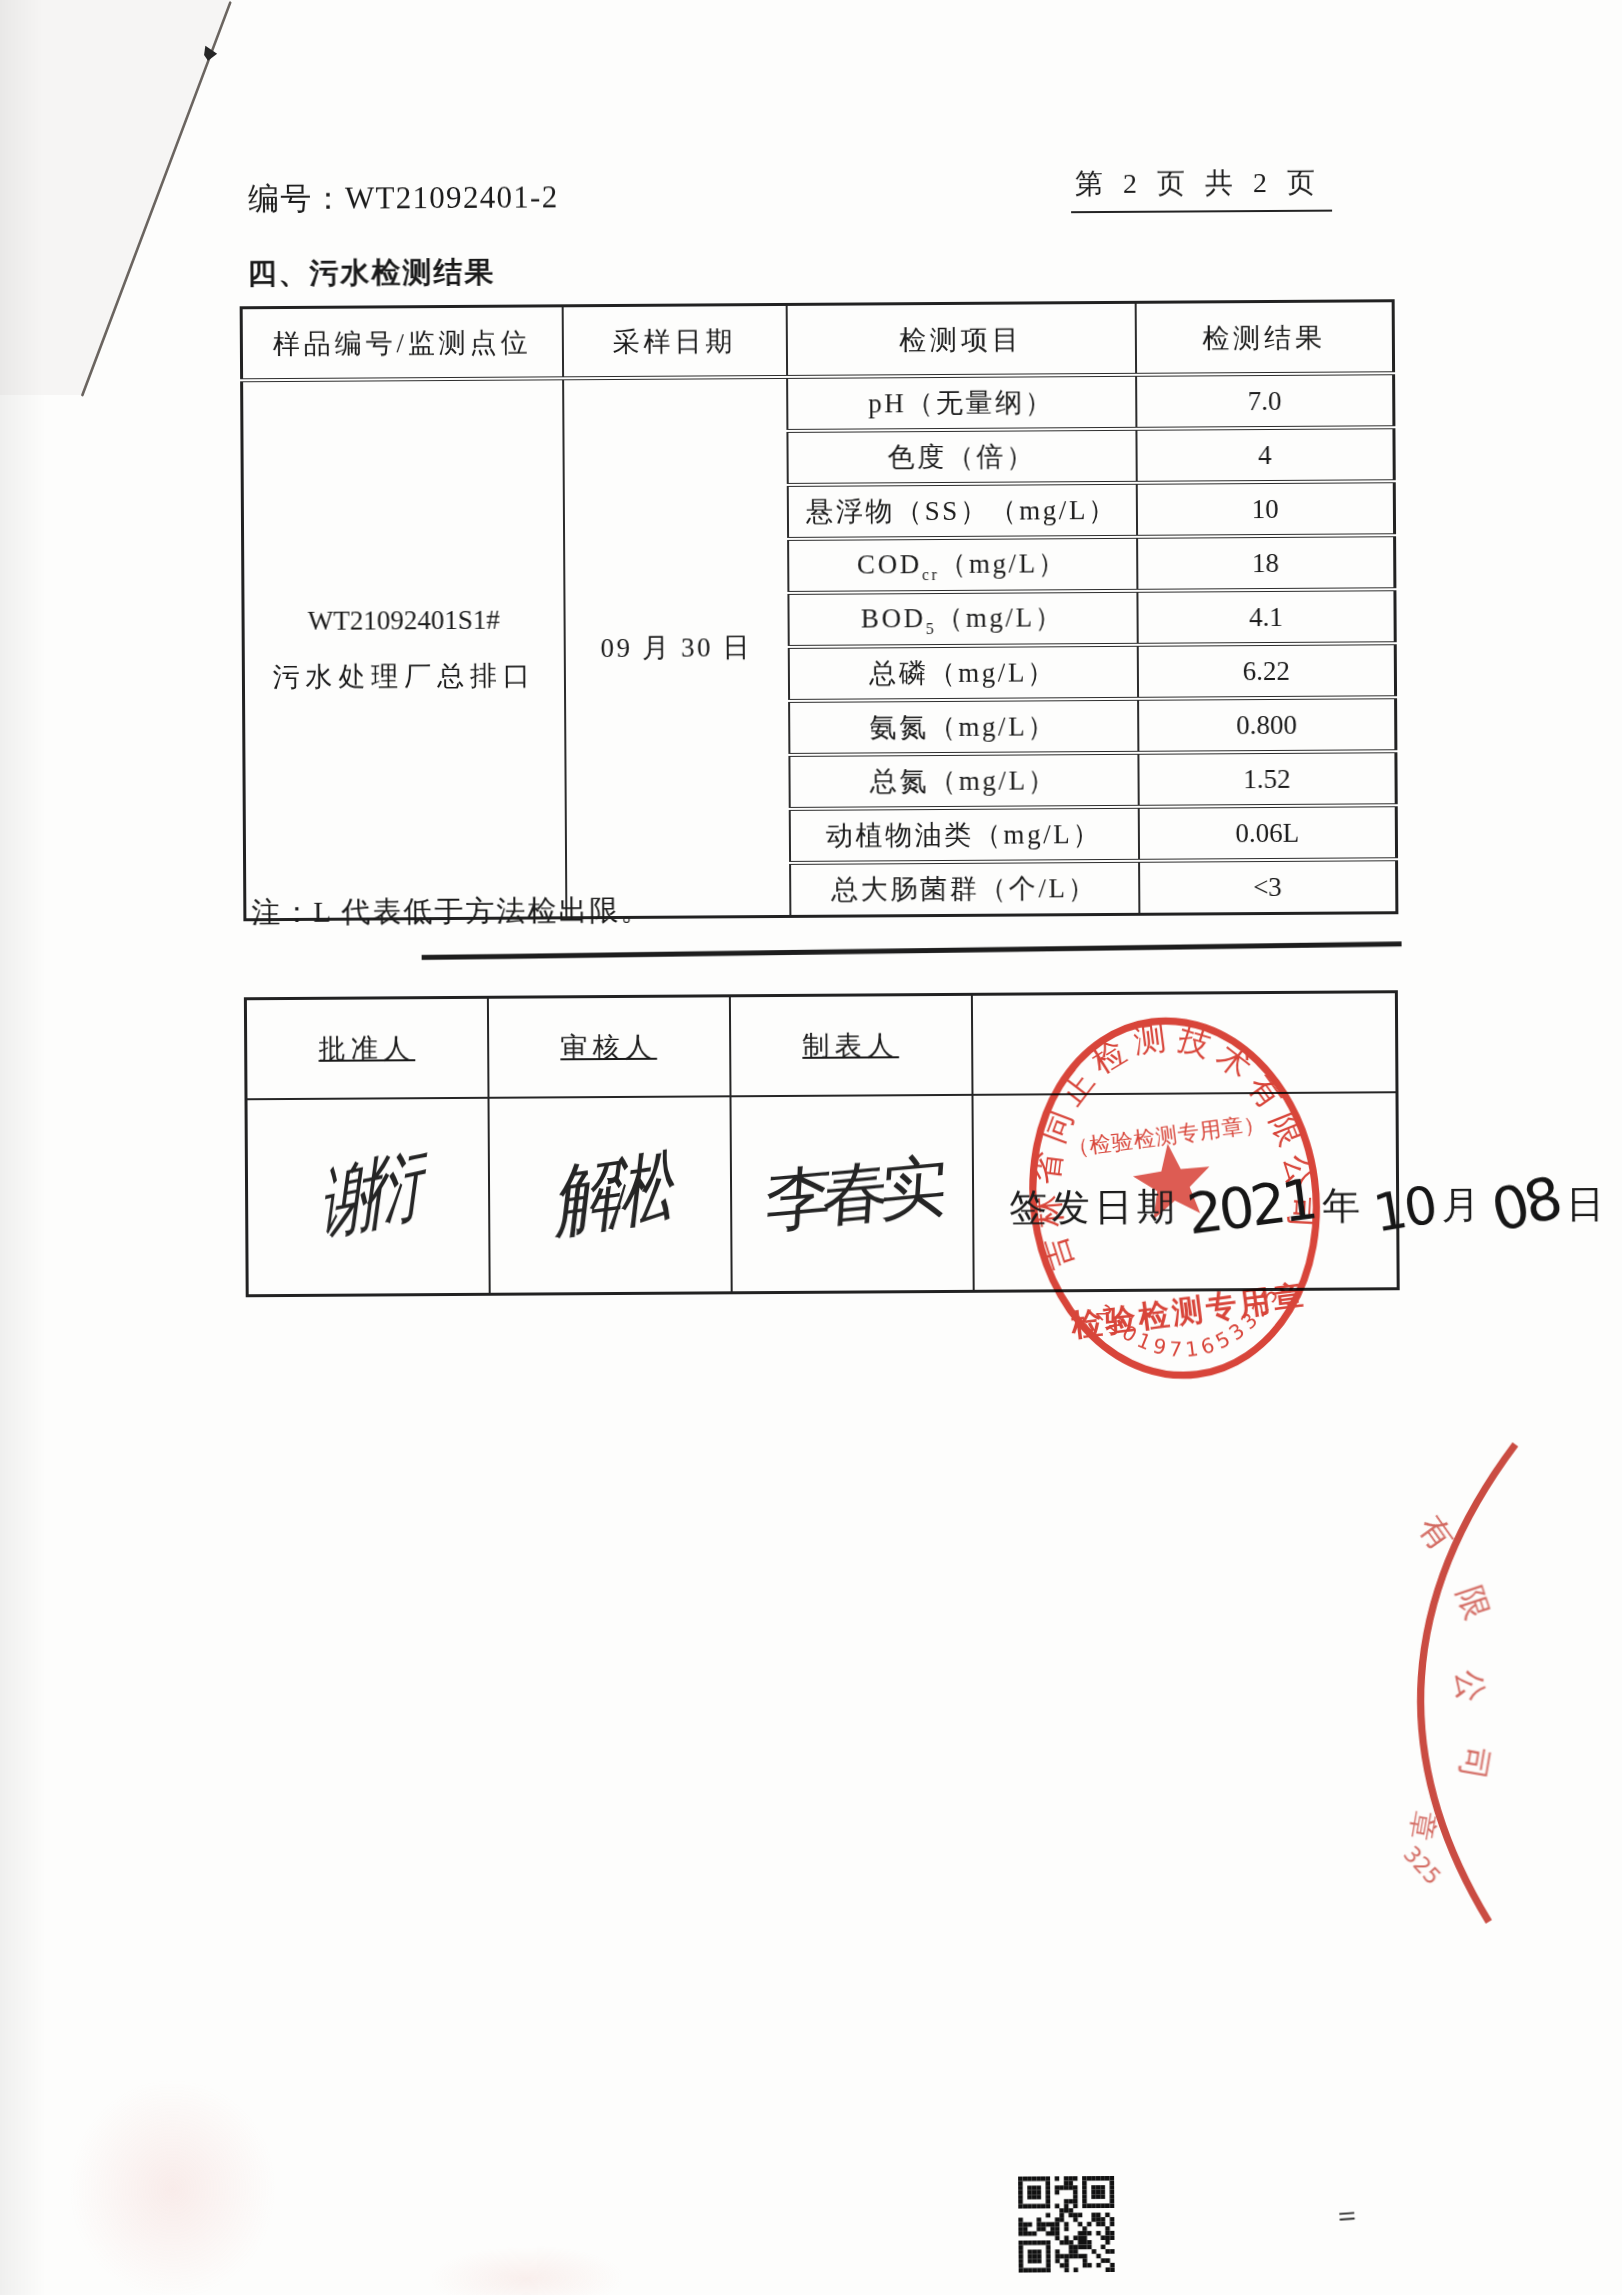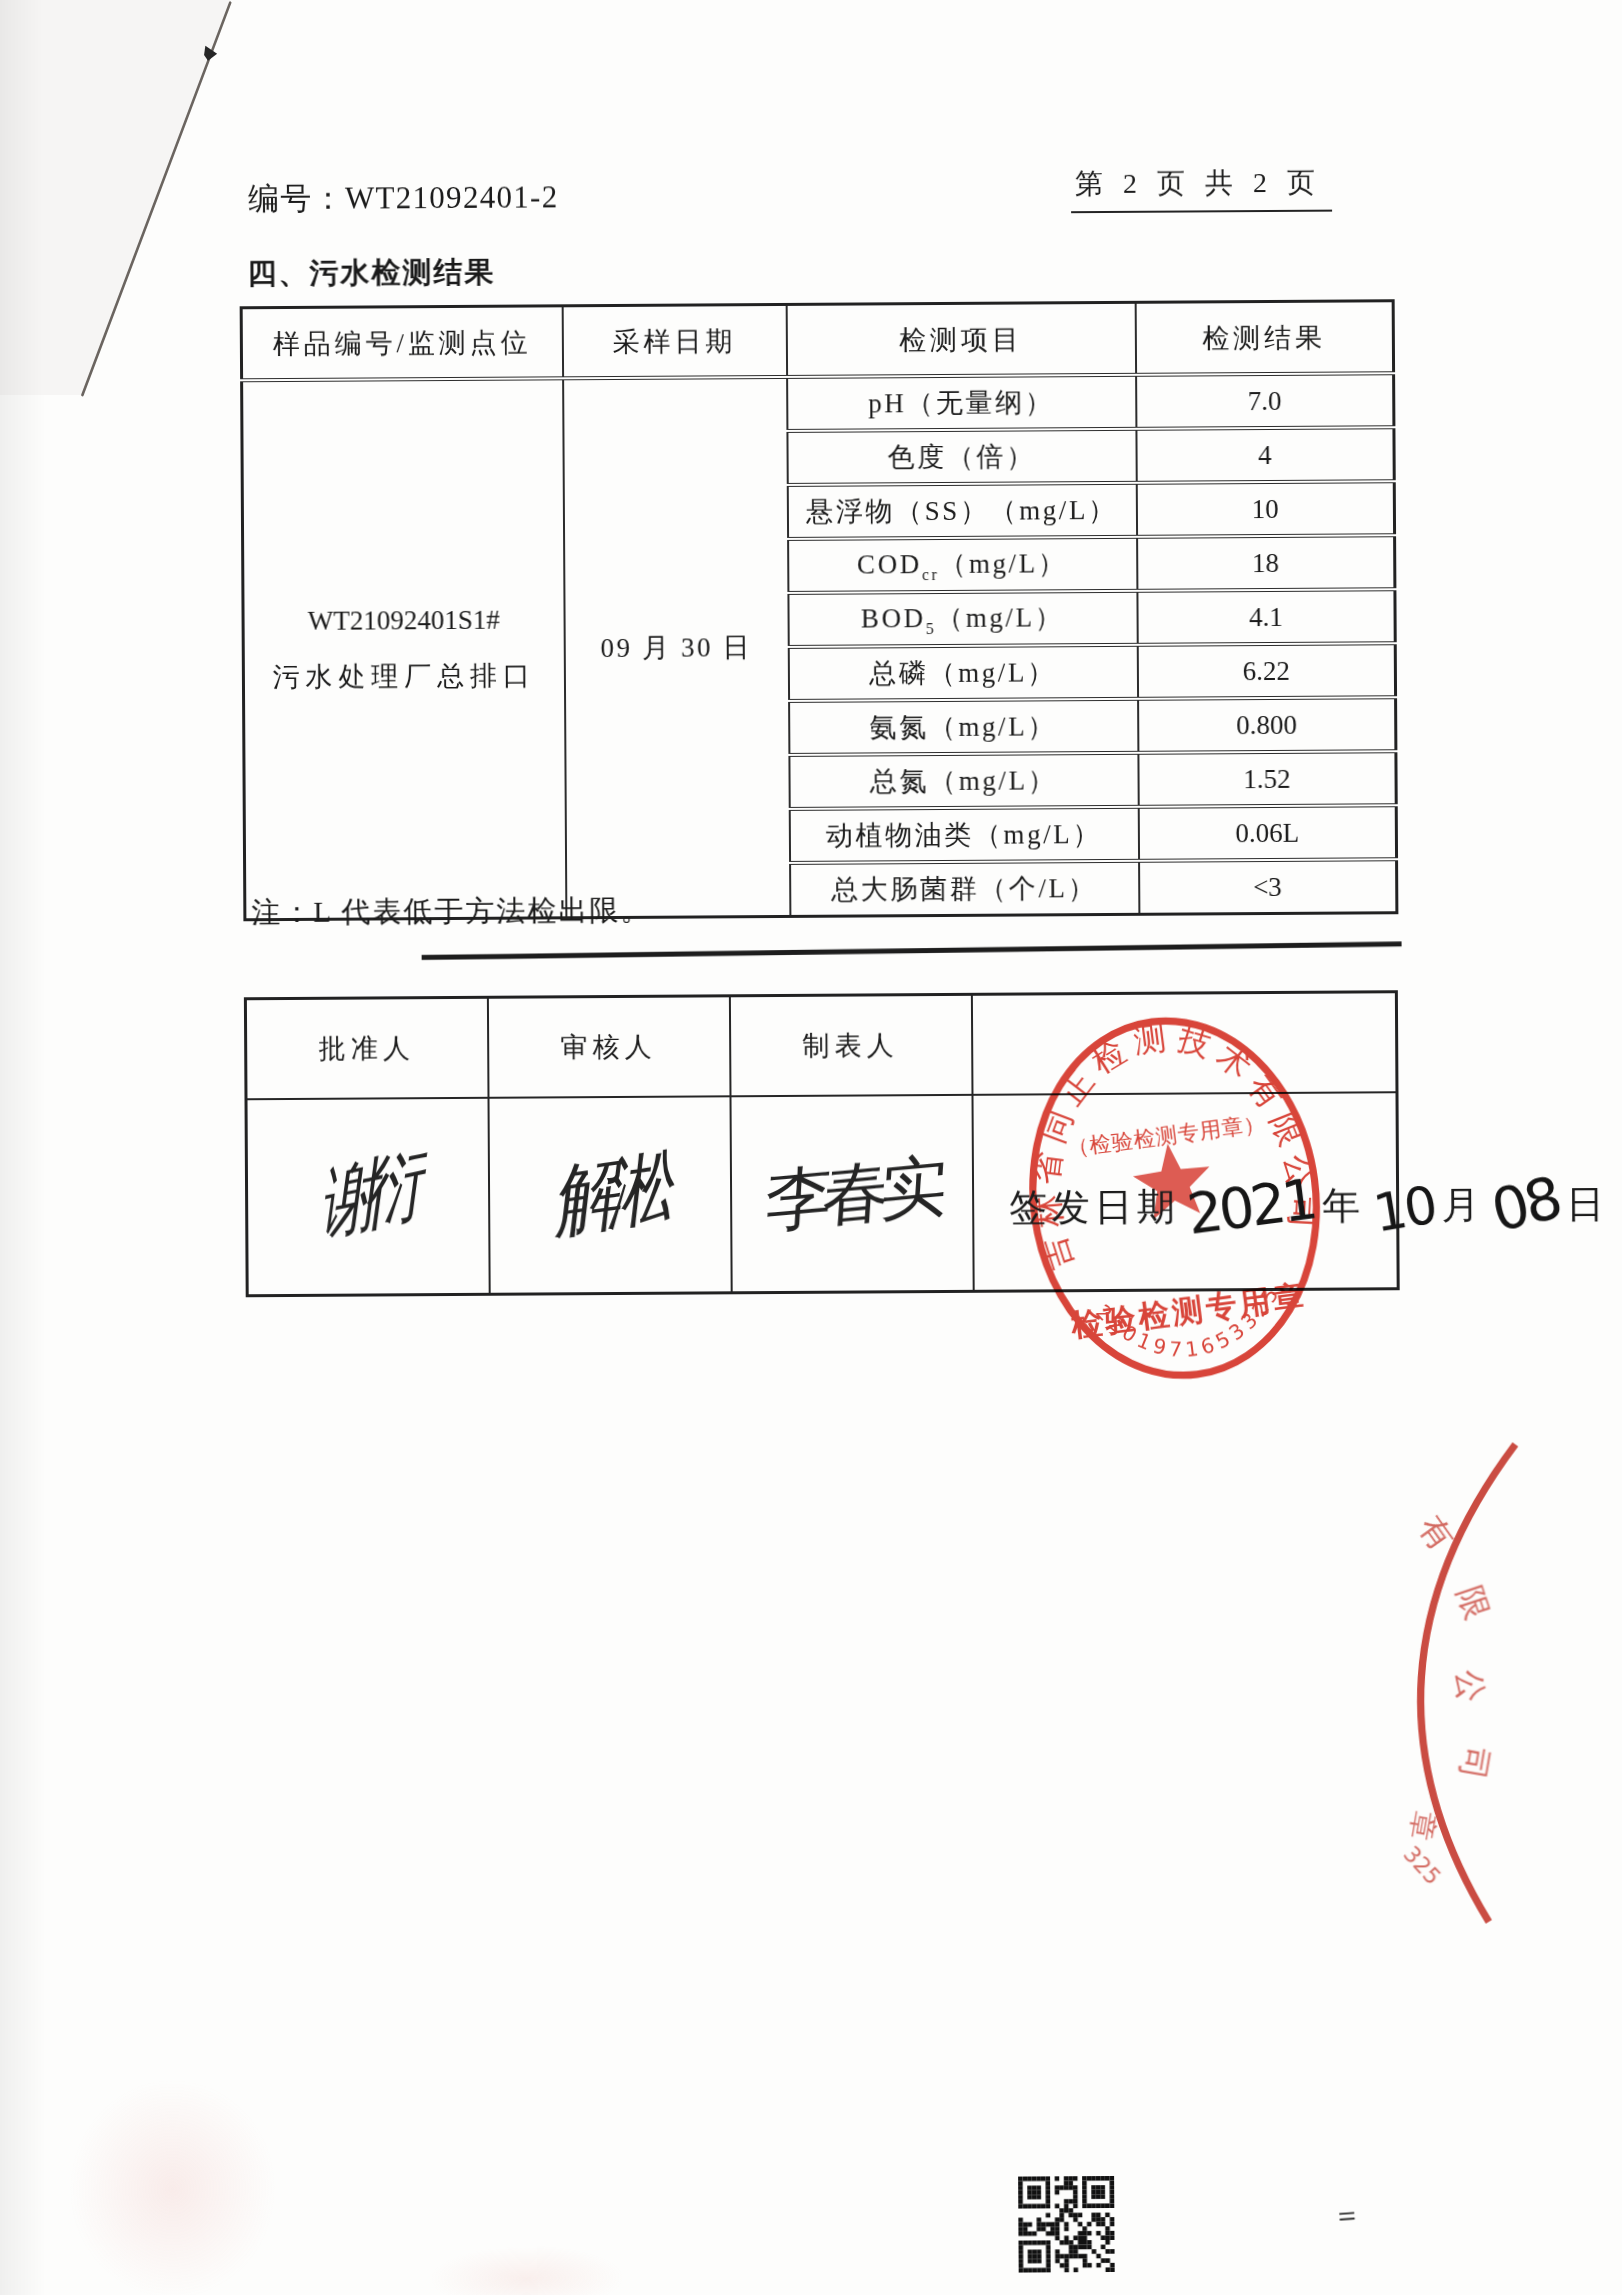--- a/index.html
+++ b/index.html
@@ -30,21 +30,21 @@
   .date-cell{letter-spacing:2.6px;}
 
   .note{position:absolute;left:250px;top:890px;font-size:29px;letter-spacing:2px;}
   .sepline{position:absolute;left:420px;top:949px;width:980px;height:4.6px;background:#1d1d1d;
     transform:rotate(-.45deg);}
 
   table.signoff{position:absolute;left:242px;top:994px;width:1151px;
     border-collapse:collapse;table-layout:fixed;border:3.3px solid #222;}
   .signoff th,.signoff td{border:2.6px solid #262626;text-align:center;vertical-align:middle;
     font-size:27px;font-weight:normal;padding:0;}
-  .signoff thead th{height:98px;letter-spacing:5.2px;}
+  .signoff thead th{height:98px;letter-spacing:5.2px;text-decoration:underline;}
   .signoff tbody td{height:194px;}
 
   .sig{font-family:"DejaVu Sans",sans-serif;display:inline-block;color:#131313;opacity:.92;white-space:nowrap;}
   .sig-approver{font-size:77px;transform:rotate(-12deg) skewX(-20deg) scaleX(.78);letter-spacing:-19.6px;}
   .sig-reviewer{font-size:79px;transform:rotate(-8deg) skewX(-15deg) scaleX(.85);letter-spacing:-17px;}
   .sig-preparer{font-size:67px;transform:rotate(-5deg) skewX(-9deg);letter-spacing:-9.2px;}
 
   .dateline{position:absolute;left:1006px;top:1175px;display:flex;align-items:center;gap:7.9px;z-index:5;white-space:nowrap;}
   .dl-print{font-size:38px;letter-spacing:4.6px;}
   .hand{font-family:"DejaVu Sans",sans-serif;color:#161616;display:inline-block;}

